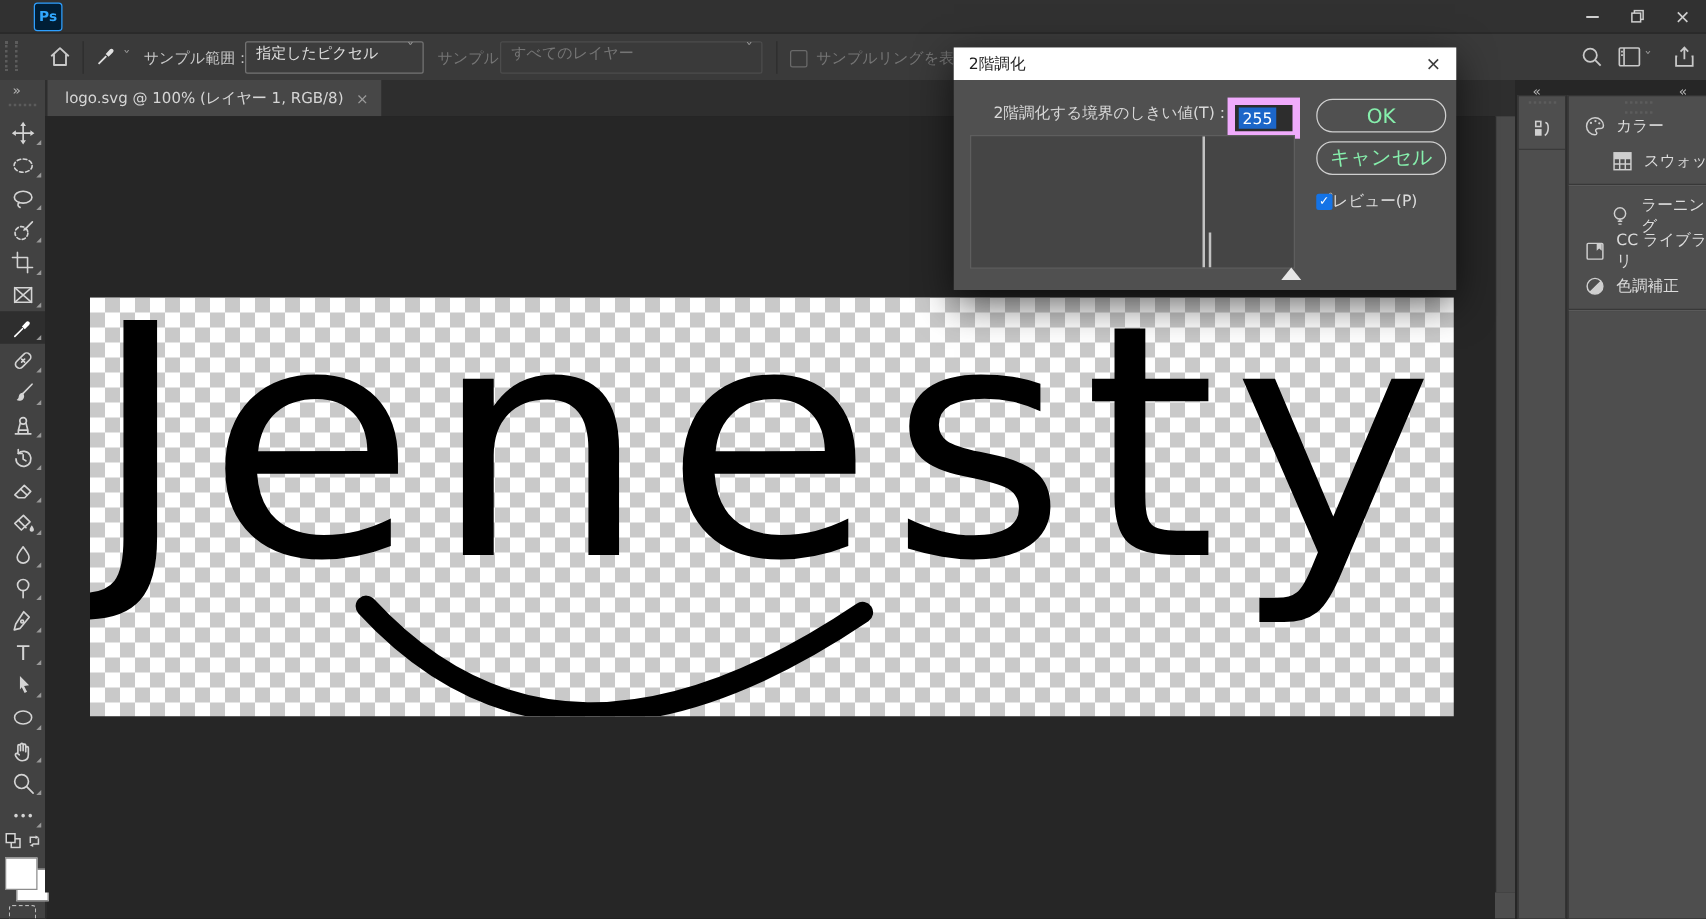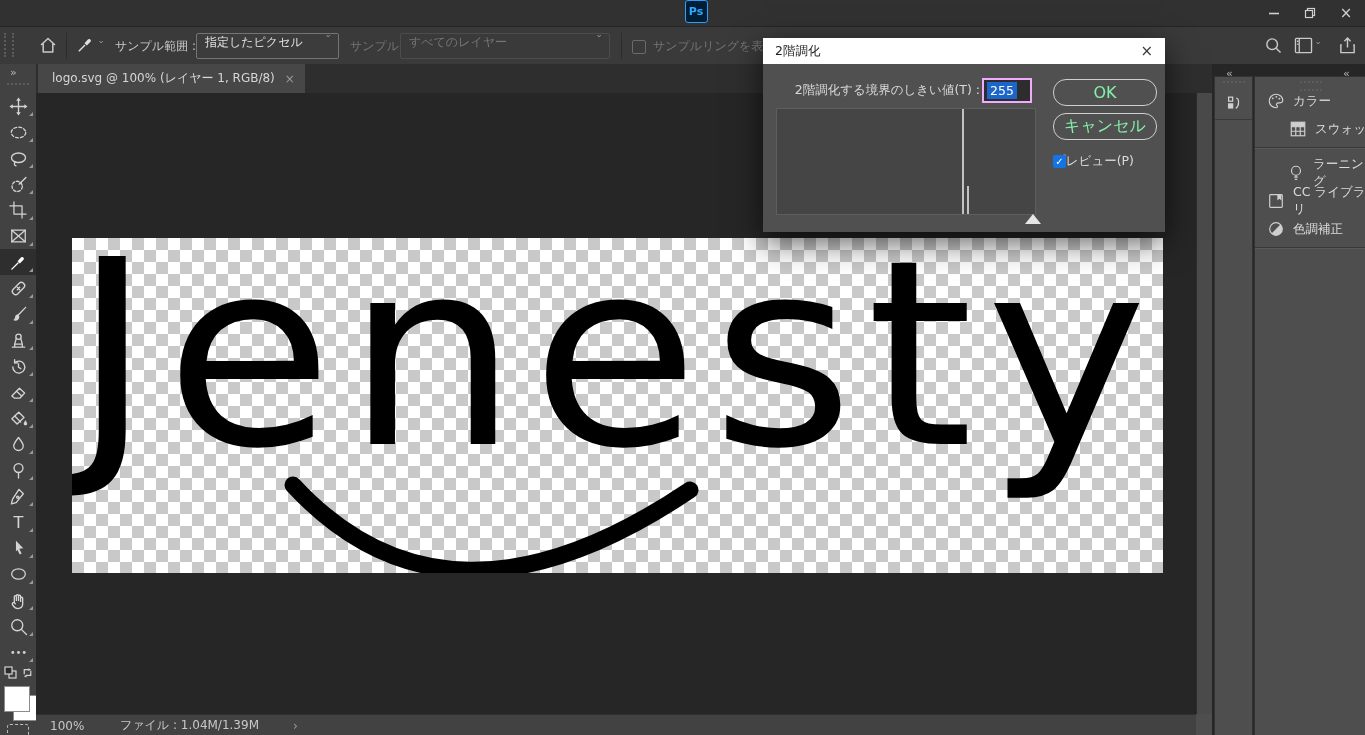--- a/index.html
+++ b/index.html
@@ -3,21 +3,21 @@
 <meta charset="utf-8">
 <style>
   html,body{margin:0;padding:0;background:#1d1d1d;}
   #app{position:relative;width:1365px;height:735px;overflow:hidden;
        font-family:"DejaVu Sans","Liberation Sans",sans-serif;
        background:#262626;color:#d8d8d8;font-size:12px;
        -webkit-font-smoothing:antialiased;}
   .abs{position:absolute;}
   
   .menubar{left:0;top:0;width:1365px;height:26px;background:#313131;border-bottom:1px solid #242424;
-           display:flex;align-items:center;flex-direction:column;}
+           display:flex;align-items:center;}
   .ps-logo{width:21px;height:21px;margin-left:27px;border:1px solid #2d9fff;border-radius:3px;
            background:#001e36;color:#31a8ff;font-weight:bold;font-size:11px;
            display:flex;align-items:center;justify-content:center;}
   .menuitems{display:flex;margin-left:22px;gap:0;}
   .menuitems span{padding:0 11px;line-height:26px;color:#e3e3e3;font-size:12.5px;cursor:default;}
   .winctrl{position:absolute;right:8px;top:0;height:26px;display:flex;align-items:center;gap:14px;}
   .winctrl .wbtn{width:22px;height:20px;display:flex;align-items:center;justify-content:center;color:#cfcfcf;}
   
   .optionsbar{left:0;top:27px;width:1365px;height:37px;background:#3a3a3a;border-bottom:1px solid #262626;}
   .grip-v{width:6px;height:24px;border-left:2px dotted #5c5c5c;border-right:2px dotted #5c5c5c;}
@@ -65,21 +65,21 @@
              padding:0 12px;font-size:12.5px;justify-content:space-between;}
   .dlg-title .x{color:#3c3c3c;font-size:15px;}
   .pill{position:absolute;width:102px;height:25px;border:1px solid #cfcfcf;border-radius:13px;
         background:transparent;color:#86efac;font-size:16px;display:flex;align-items:center;justify-content:center;}
   .histo{position:absolute;left:13px;top:70px;width:258px;height:105px;background:#454545;
          border:1px solid #5e5e5e;overflow:hidden;}
   .spike{position:absolute;bottom:0;width:2px;background:#c2c2c2;}
   .tri{position:absolute;width:0;height:0;border-left:8px solid transparent;border-right:8px solid transparent;
        border-bottom:10px solid #e6e6e6;}
   .thr-input{position:absolute;left:219px;top:40px;width:43px;height:21px;background:#2d2d2d;
-             border:2px solid #f0abfc;display:flex;align-items:center;padding-left:3px;}
+             border:6px solid #f0abfc;display:flex;align-items:center;padding-left:3px;}
   .thr-input span{background:#1c66c9;color:#fff;font-size:12.5px;padding:1px 3px;}
   .bluebox{position:absolute;width:13px;height:13px;background:#1473e6;border-radius:2px;color:#fff;
            font-size:10px;display:flex;align-items:center;justify-content:center;}
 </style>
 </head>
 <body>
 
 <div id="app">
 
   <div class="abs menubar">
@@ -337,25 +337,20 @@
   <div class="abs pasteboard">
     <div class="canvas">
       <svg width="1091" height="335" viewBox="0 0 1091 335">
         <text x="0" y="206" font-size="258" letter-spacing="12" textLength="1088" lengthAdjust="spacingAndGlyphs" fill="#000" font-family="DejaVu Sans,sans-serif">Jenesty</text>
         <path d="M221 247 Q376 415 618 252" fill="none" stroke="#000" stroke-width="17" stroke-linecap="round"></path>
       </svg>
     </div>
   </div>
   <div class="abs vscroll"></div>
 
-  <div class="abs statusbar">
-    <span style="margin-left:14px;width:62px;">100%</span>
-    <span style="margin-left:8px;">ファイル : 1.04M/1.39M</span>
-    <span style="margin-left:34px;color:#9d9d9d;">›</span>
-  </div>
   <div class="abs corner"></div>
 
   <div class="abs panelzone">
     <div class="collapse" style="left:14px;">«</div>
     <div class="collapse" style="left:131px;">«</div>
 
     <div class="iconstrip">
       <div class="grip-h" style="margin:4px auto 0;width:22px;"></div>
       <div style="height:32px;display:flex;align-items:center;justify-content:center;border-bottom:1px solid #3a3a3a;margin-top:4px;">
         <svg width="18" height="18" viewBox="0 0 20 20" fill="none" stroke="#d0d0d0" stroke-width="1.4">

